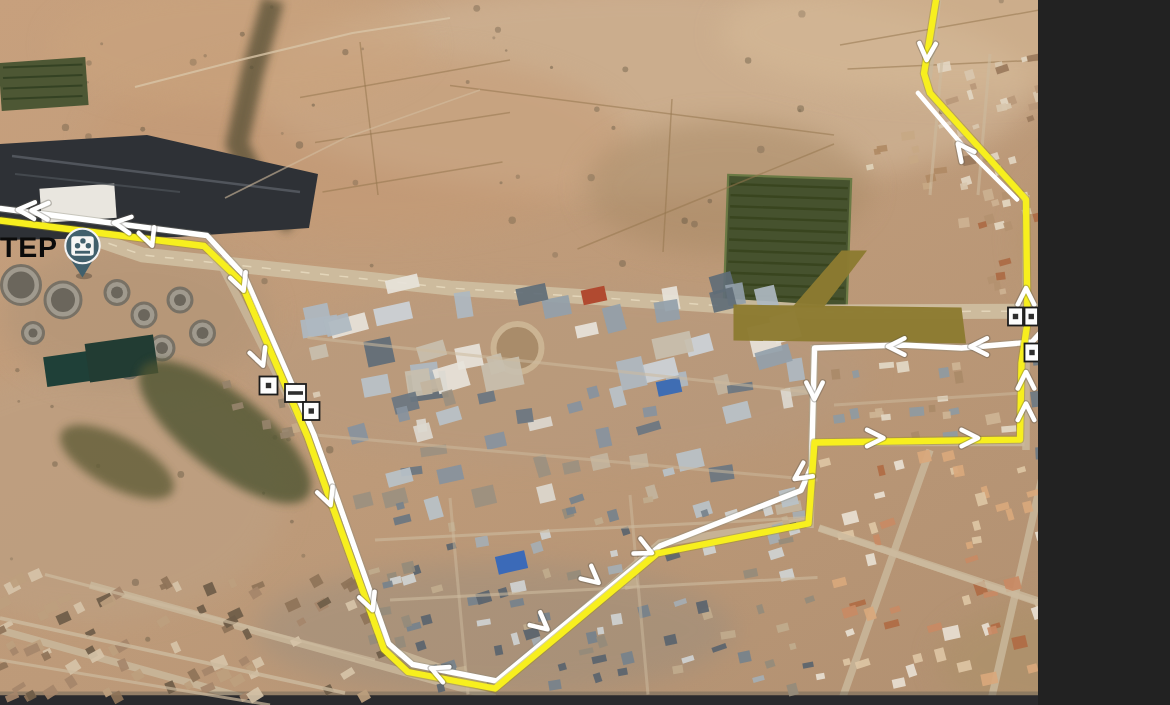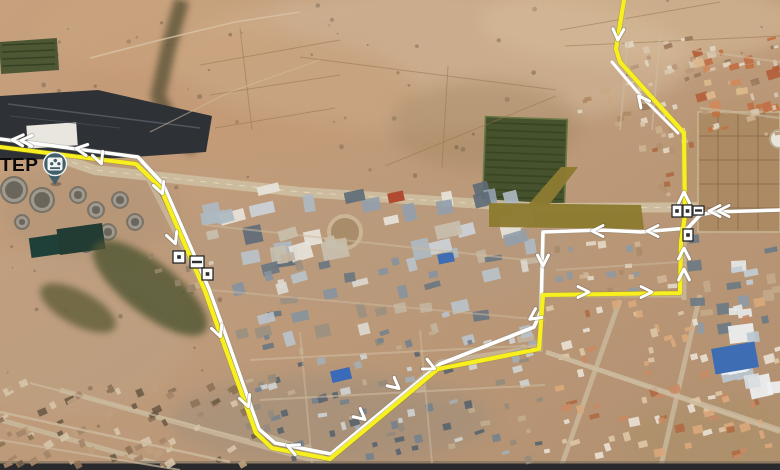--- a/index.html
+++ b/index.html
@@ -1,16 +1,16 @@
 <!DOCTYPE html>
 <html><head>
 <meta charset="utf-8">
 <style>
   html,body{margin:0;padding:0;background:#222;}
-  .stage{position:relative;width:780px;height:470px;overflow:hidden;background:#737373;}
+  .stage{position:relative;width:692px;height:470px;overflow:hidden;background:#737373;}
   svg{display:block;}
   text.plant-label{font-family:"Liberation Sans",sans-serif;font-weight:bold;font-size:19px;letter-spacing:0.5px;}
 </style>
 </head>
 <body>
 
 <div class="stage">
   <svg id="map" width="780" height="470" viewBox="0 0 780 470">
     <defs>
       <linearGradient id="gBase" x1="0" y1="0" x2="1" y2="1">

